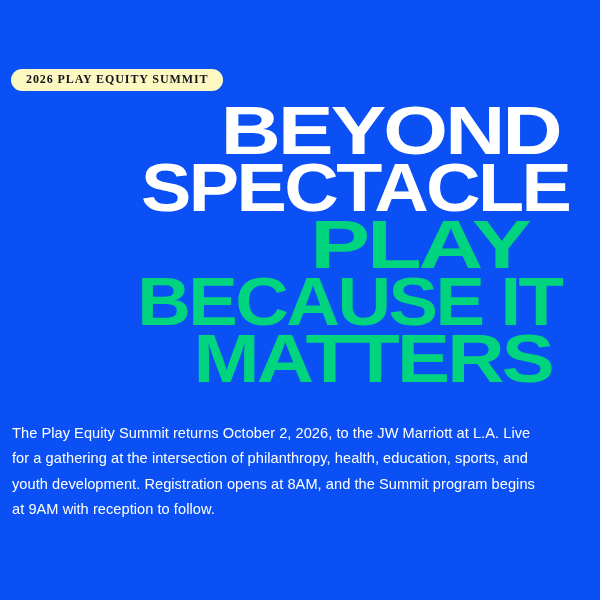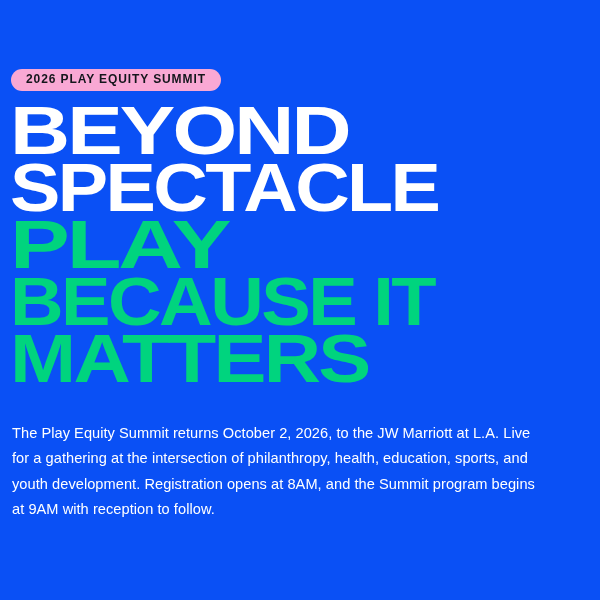--- a/index.html
+++ b/index.html
@@ -27,39 +27,40 @@
 
   
   .badge-row {
     position: absolute;
     left: 11px;
     top: 69px;
   }
 
   .badge {
     display: inline-block;
-    background: #f9a8d4;
+    background: #fef9c3;
     color: #14161c;
     border-radius: 999px;
     padding: 5px 15px 6px 15px;
-    font-family: Liberation Sans, sans-serif;
+    font-family: Liberation Serif, serif;
     font-size: 12px;
     font-weight: bold;
     letter-spacing: 0.9px;
     line-height: 11px;
     white-space: nowrap;
     text-transform: uppercase;
   }
 
   
   .headline {
     position: absolute;
     left: 10px;
     top: 103px;
     width: 585px;
+    text-align: center;
   }
 
   .hl-line {
     display: block;
     font-family: "Liberation Sans", sans-serif;
     font-weight: bold;
     text-transform: uppercase;
     line-height: 57px;
     letter-spacing: -2.2px;
     white-space: nowrap;

